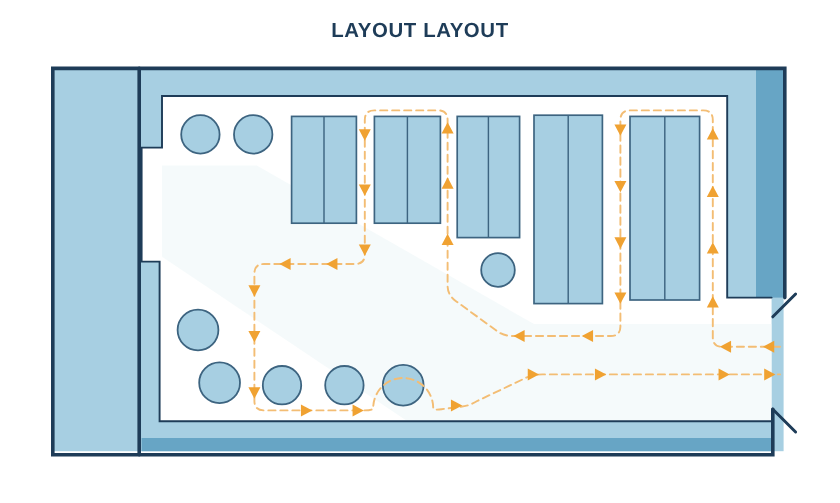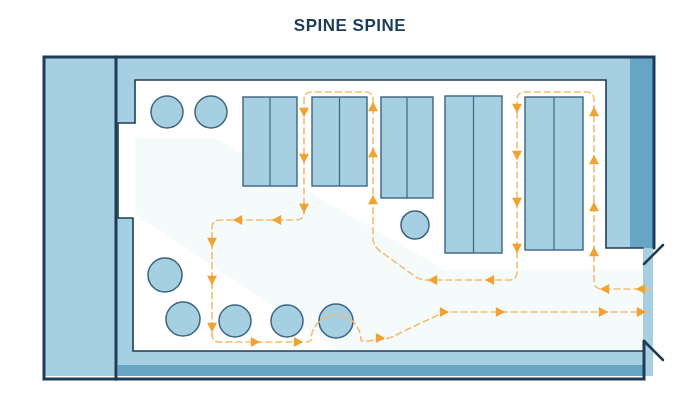--- a/index.html
+++ b/index.html
@@ -6,21 +6,21 @@
   body{font-family:"Liberation Sans", sans-serif;}
   .canvas{position:relative;width:700px;height:419px;background:#ffffff;overflow:hidden;}
   .title{position:absolute;top:16px;left:0;width:100%;text-align:center;
          font-size:17px;font-weight:bold;letter-spacing:.5px;margin:0;}
   svg{position:absolute;left:0;top:0;}
 </style>
 </head>
 <body>
 
 <div class="canvas">
-  <h1 class="title" style="color: rgb(30, 60, 88);">SPINE SPINE</h1>
+  <h1 class="title" style="color: rgb(30, 60, 88);">LAYOUT LAYOUT</h1>
   <svg id="diagram" xmlns="http://www.w3.org/2000/svg" width="700" height="419" viewBox="0 0 700 419">
       <rect x="45" y="58" width="608" height="318" fill="#a7cfe2"></rect>
       <polygon points="135,80 606,80 606,248 643,248 643,351 133,351 133,218 118,218 118,123 135,123" fill="#ffffff"></polygon>
       <polygon points="135,138 214,138 445,270 643,270 643,350 338,350 135,214" fill="#edf5f7" opacity="0.55"></polygon>
       <rect x="630" y="58" width="23" height="190" fill="#67a5c5"></rect>
       <rect x="118" y="365" width="525" height="11" fill="#67a5c5"></rect>
       <path d="M 643 351 L 133 351 L 133 218 L 118 218 L 118 123 L 135 123 L 135 80 L 606 80 L 606 248 L 643 248" fill="none" stroke="#1e3c58" stroke-width="1.6" stroke-linecap="round"></path>
       <rect x="243" y="97" width="54" height="89" fill="#a7cfe2" stroke="#3d6480" stroke-width="1.4"></rect>
       <line x1="270" y1="97" x2="270" y2="186" stroke="#3d6480" stroke-width="1.2"></line>
       <rect x="312" y="97" width="55" height="89" fill="#a7cfe2" stroke="#3d6480" stroke-width="1.4"></rect>

